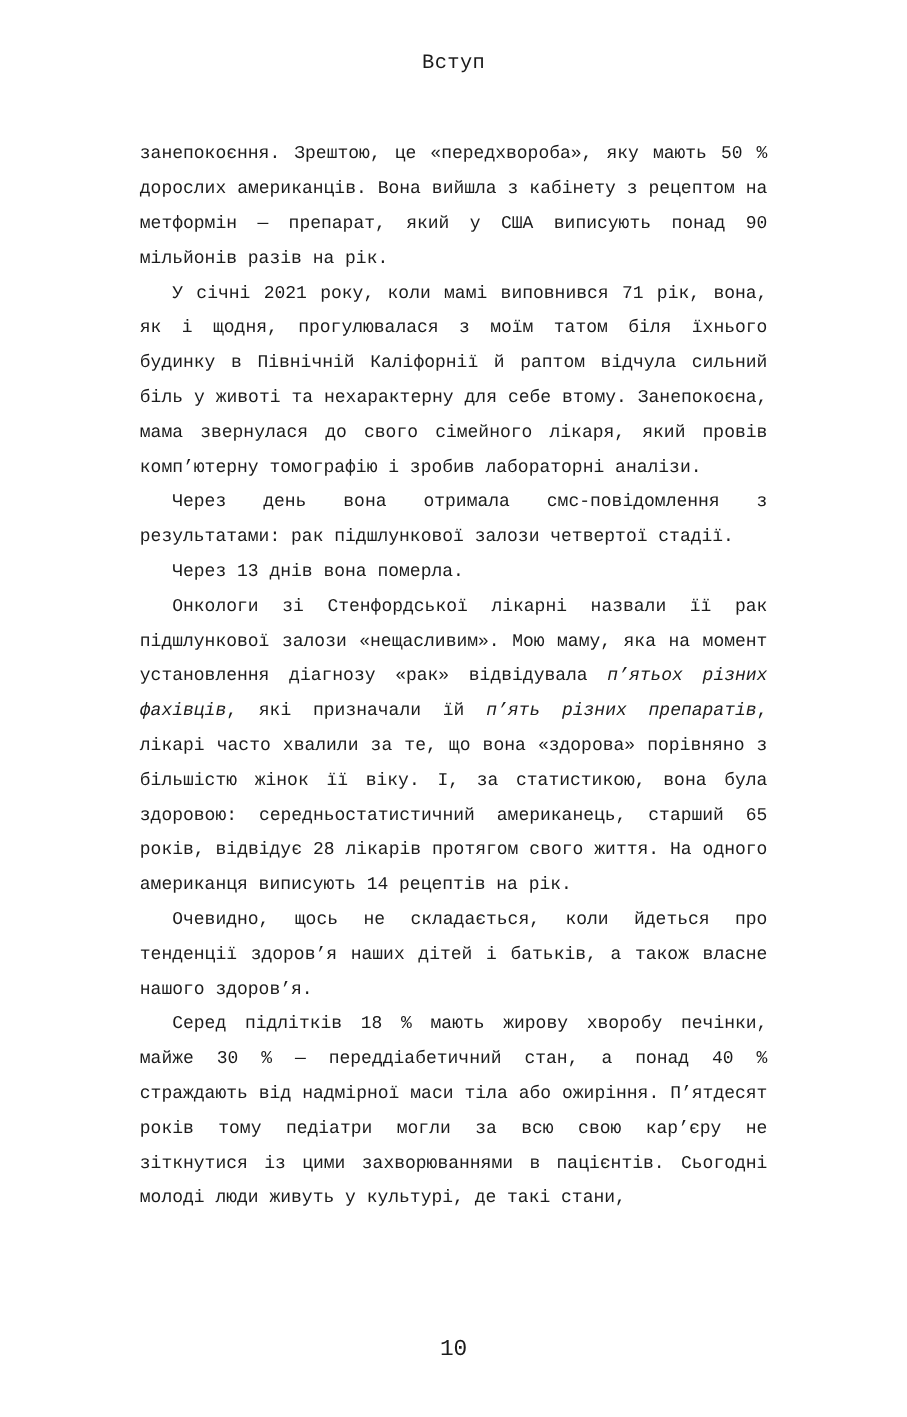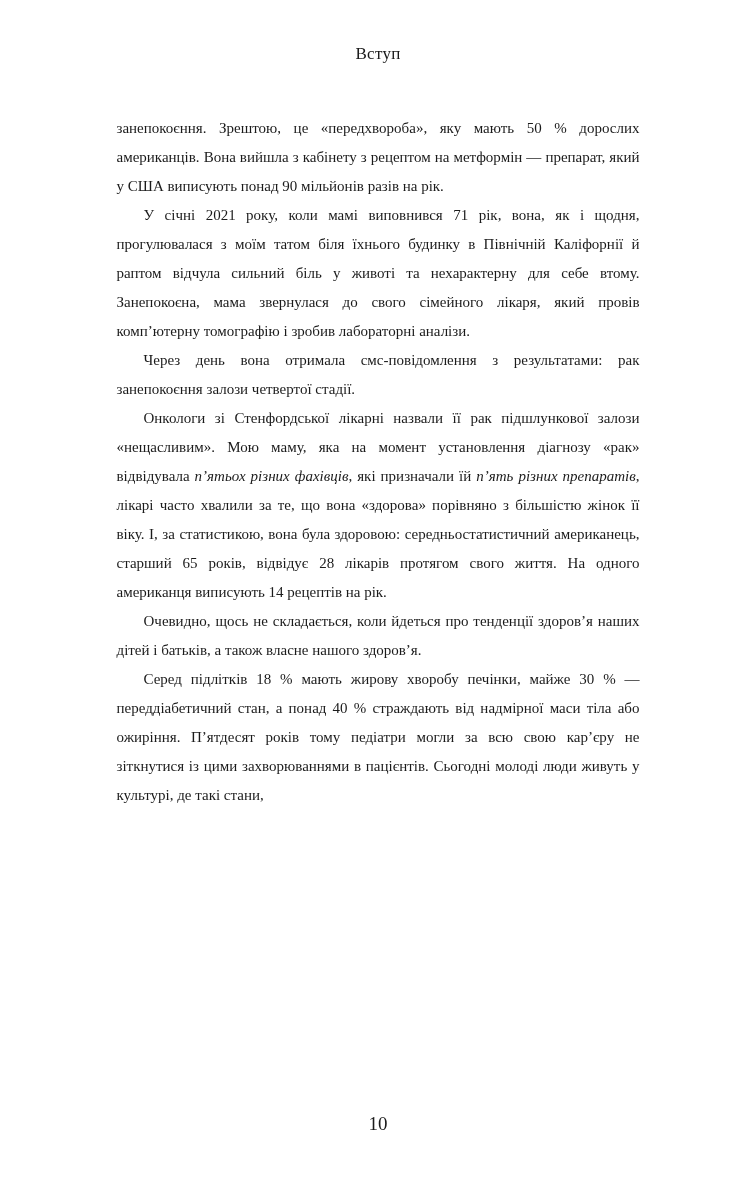--- a/index.html
+++ b/index.html
@@ -6,21 +6,21 @@
     margin: 0;
     padding: 0;
     background: #ffffff;
   }
   .page {
     position: relative;
     width: 756px;
     height: 1181px;
     background: #ffffff;
     color: #1b1b1b;
-    font-family: Liberation Serif, serif;
+    font-family: Liberation Mono, monospace;
     overflow: hidden;
     box-sizing: border-box;
   }
   .running-head {
     padding-top: 44px;
     text-align: center;
     font-size: 17px;
     line-height: 20px;
     letter-spacing: 0.3px;
   }
@@ -54,20 +54,21 @@
 </style>
 </head>
 <body>
 
 <div class="page">
   <div class="running-head">Вступ</div>
 
   <div class="text-block">
       <p><span>занепокоєння. Зрештою, це «передхвороба», яку мають 50 % дорослих американців. Вона вийшла з кабінету з рецептом на метформін — препарат, який у США виписують понад 90 мільйонів разів на рік.</span></p>
       <p class="indent"><span>У січні 2021 року, коли мамі виповнився 71 рік, вона, як і щодня, прогулювалася з моїм татом біля їхнього будинку в Північній Каліфорнії й раптом відчула сильний біль у животі та нехарактерну для себе втому. Занепокоєна, мама звернулася до свого сімейного лікаря, який провів комп’ютерну томографію і зробив лабораторні аналізи.</span></p>
-      <p class="indent"><span>Через день вона отримала смс-повідомлення з результатами: рак занепокоєння залози четвертої стадії.</span></p>
+      <p class="indent"><span>Через день вона отримала смс-повідомлення з результатами: рак підшлункової залози четвертої стадії.</span></p>
+      <p class="indent"><span>Через 13 днів вона померла.</span></p>
       <p class="indent"><span>Онкологи зі Стенфордської лікарні назвали її рак підшлункової залози «нещасливим». Мою маму, яка на момент установлення діагнозу «рак» відвідувала </span><em>п’ятьох різних фахівців</em><span>, які призначали їй </span><em>п’ять різних препаратів</em><span>, лікарі часто хвалили за те, що вона «здорова» порівняно з більшістю жінок її віку. І, за статистикою, вона була здоровою: середньостатистичний американець, старший 65 років, відвідує 28 лікарів протягом свого життя. На одного американця виписують 14 рецептів на рік.</span></p>
       <p class="indent"><span>Очевидно, щось не складається, коли йдеться про тенденції здоров’я наших дітей і батьків, а також власне нашого здоров’я.</span></p>
       <p class="indent"><span>Серед підлітків 18 % мають жирову хворобу печінки, майже 30 % — переддіабетичний стан, а понад 40 % страждають від надмірної маси тіла або ожиріння. П’ятдесят років тому педіатри могли за всю свою кар’єру не зіткнутися із цими захворюваннями в пацієнтів. Сьогодні молоді люди живуть у культурі, де такі стани,</span></p>
     </div>
 
   <div class="page-number">10</div>
 </div>
 
 </body></html>

